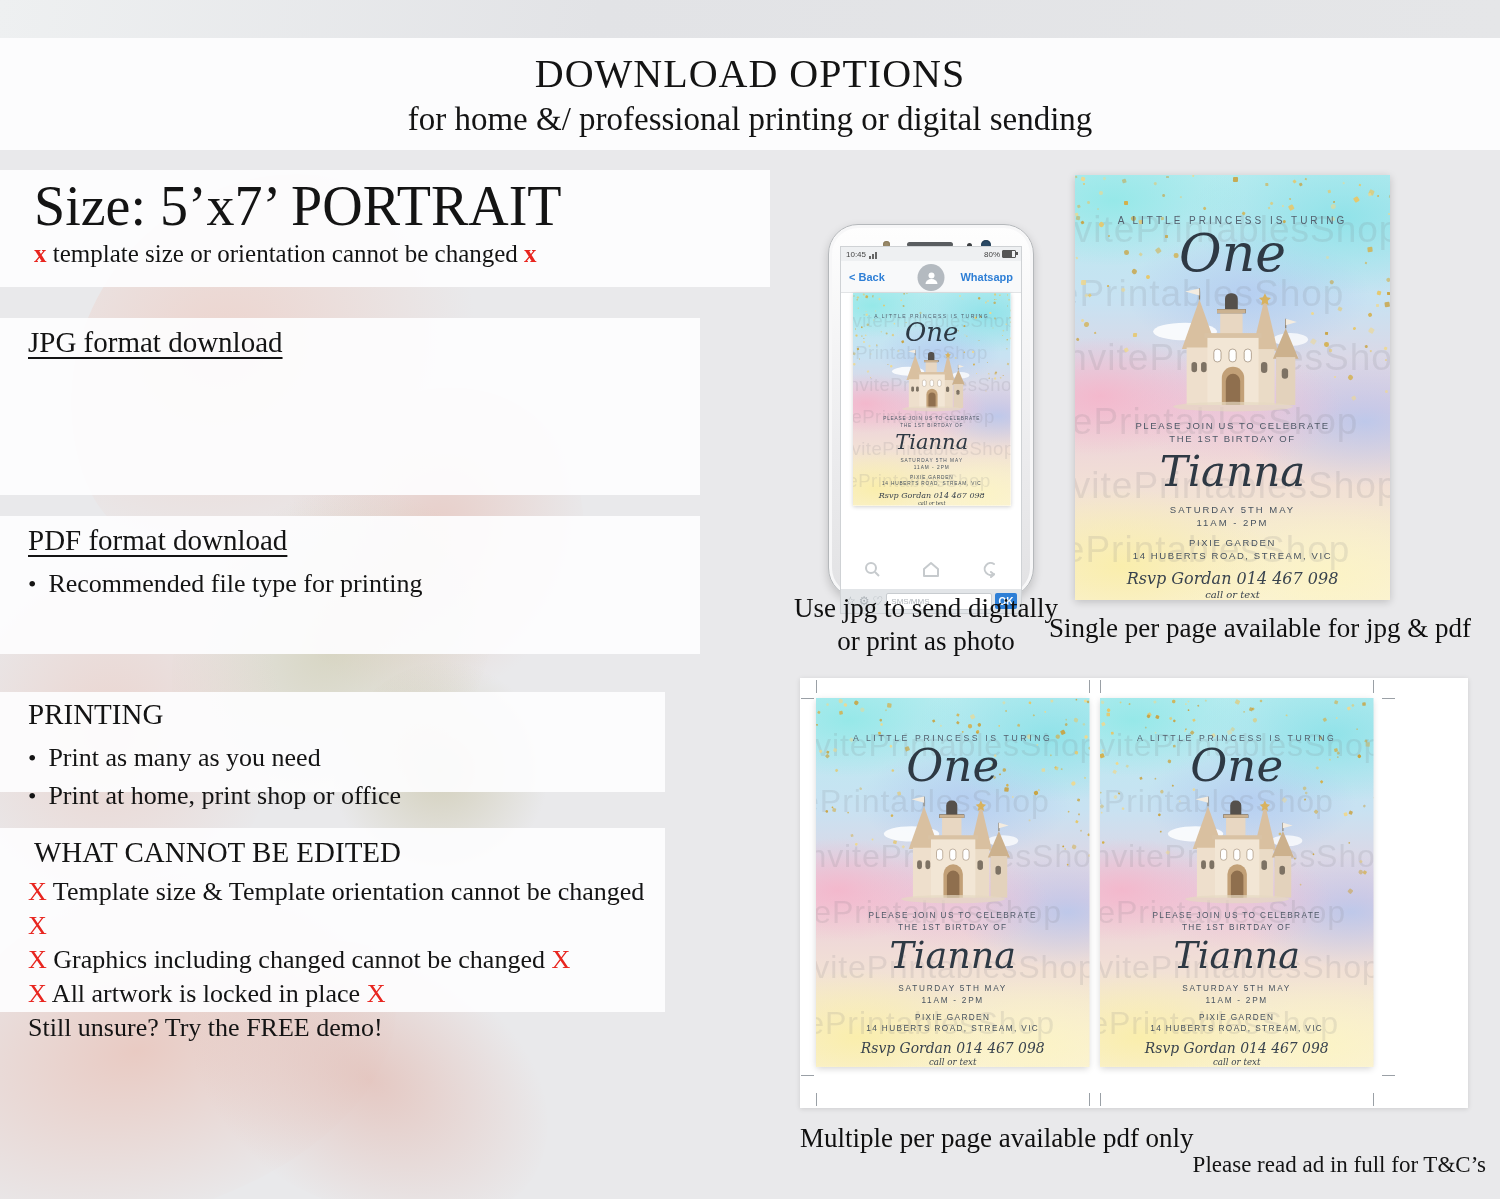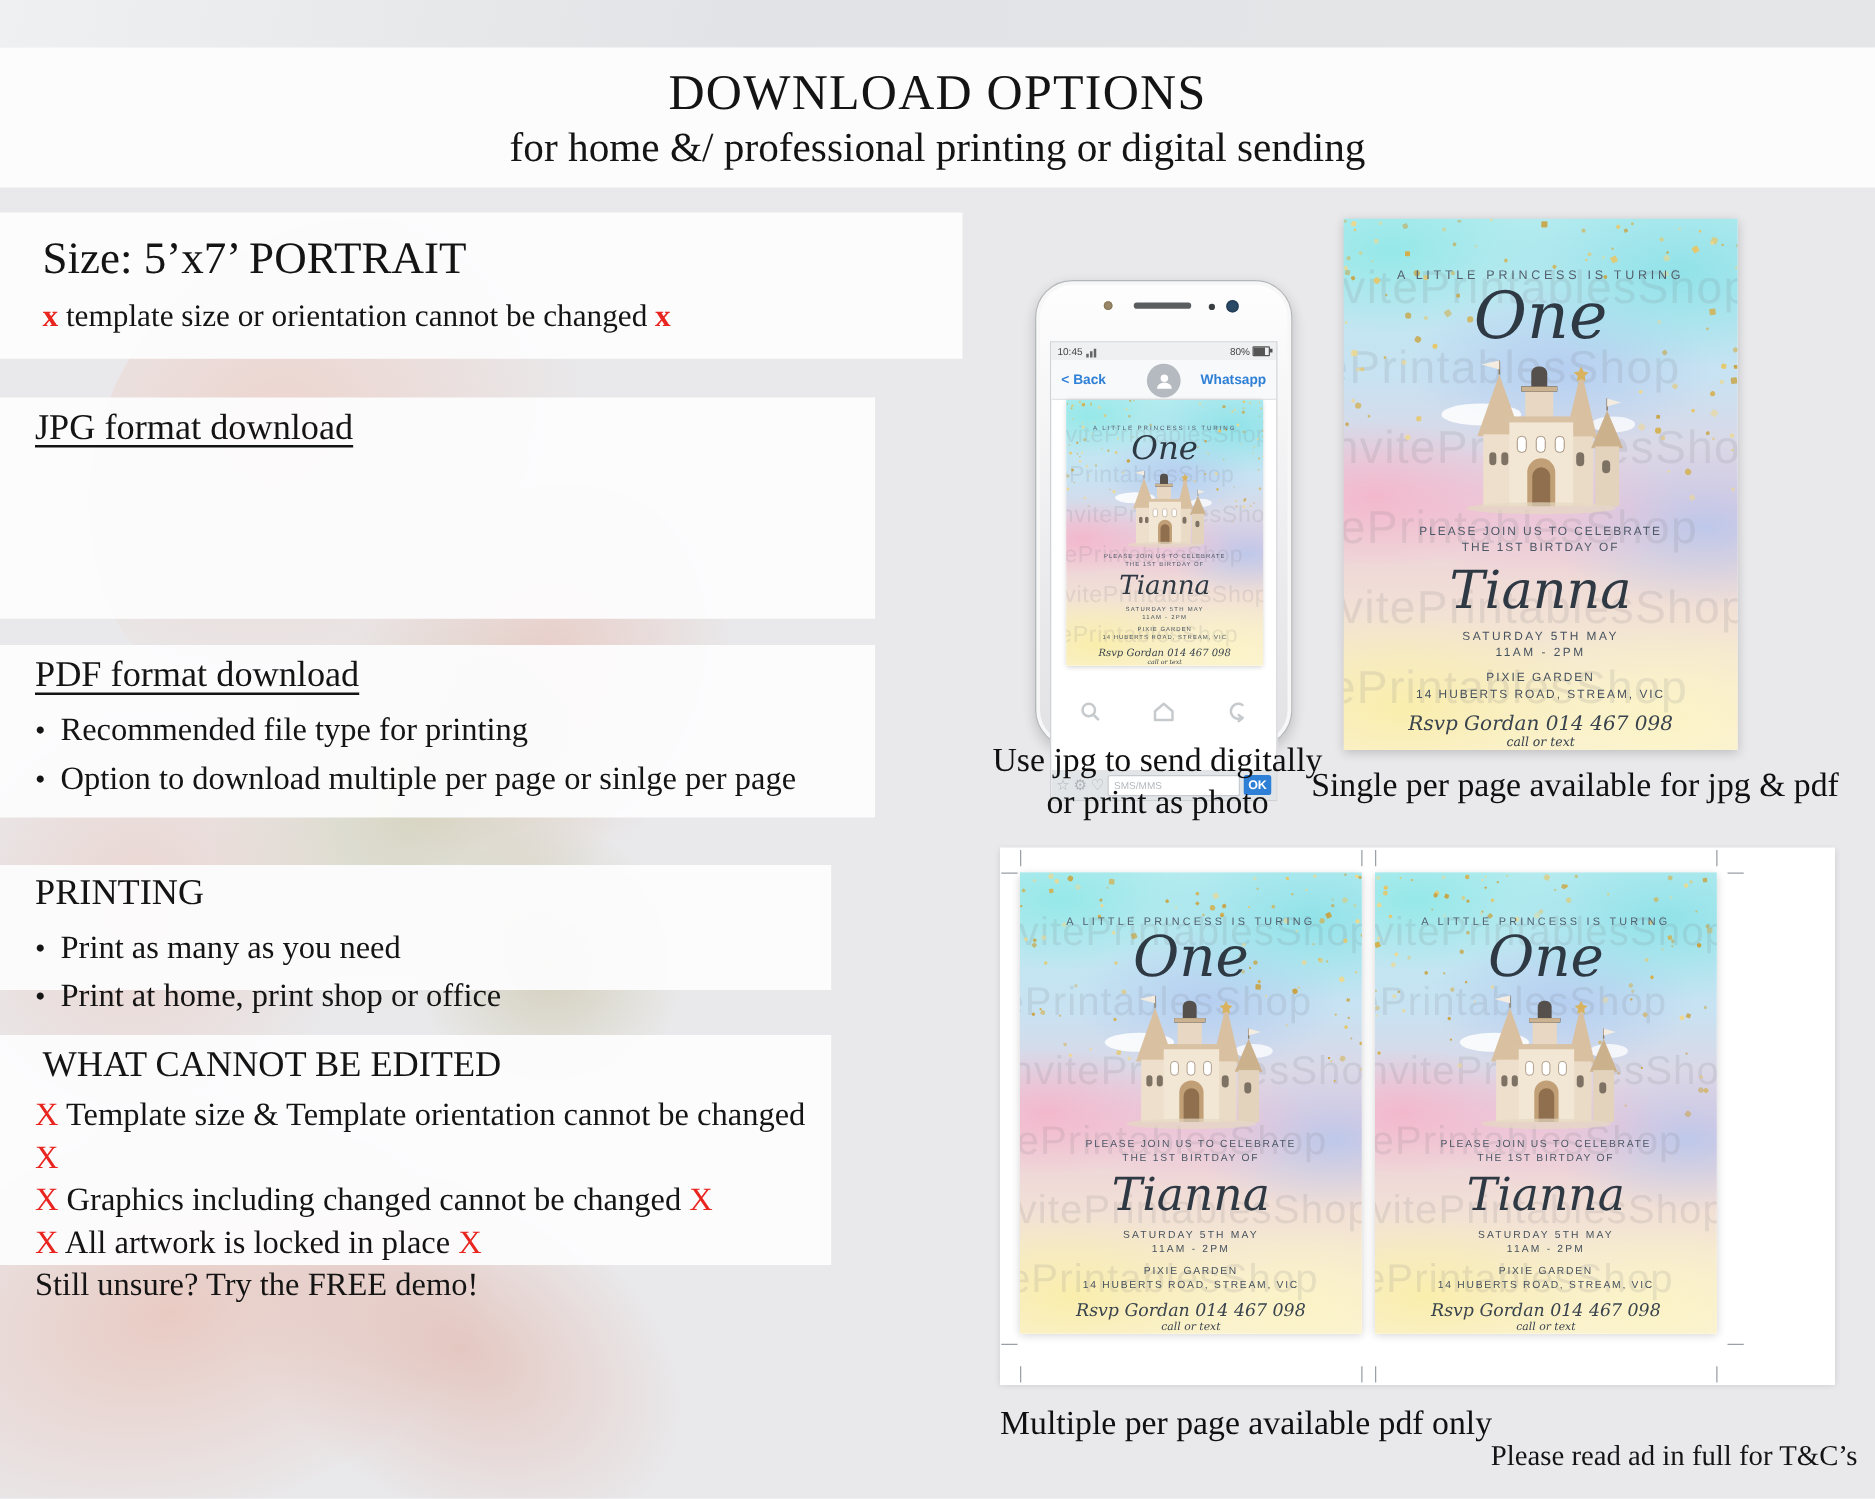--- a/index.html
+++ b/index.html
@@ -13,21 +13,21 @@
   
   .band{position:absolute;left:0;background:rgba(253,253,254,0.93);}
   .topstrip{position:absolute;left:0;top:0;width:1500px;height:38px;
     background:linear-gradient(100deg,#eef0f1 0%,#e2e3e6 40%,#e5e6e8 100%);}
 
   
   .hdr-title{font-size:40px;letter-spacing:1px;text-align:center;padding-top:12px;}
   .hdr-sub{font-size:33px;text-align:center;margin-top:4px;}
 
   
-  .size-title{font-size:36px;line-height:52px;}
+  .size-title{font-size:56px;line-height:52px;}
   .size-note{font-size:25px;margin-top:8px;}
   .sec h3{font-size:29px;font-weight:normal;margin:0 0 8px 0;}
   .sec h3.u{text-decoration:underline;text-underline-offset:5px;}
   .sec ul{list-style:none;margin:0;padding:0;}
   .sec li{font-size:26px;line-height:37px;padding-left:28px;text-indent:-28px;}
   .sec li::before{content:"\2022\00a0\00a0";font-size:24px;}
   .rx{color:#e8251f;}
   .rx.b{font-weight:bold;}
   .edit-line{font-size:26px;line-height:34px;}
   .caption{position:absolute;font-size:27px;line-height:33px;color:#101010;}
@@ -67,21 +67,21 @@
   .inv-note{font-size:10px;font-style:italic;font-family:"DejaVu Serif",serif;color:#39434e;margin-top:1px;}
 
   
   .phone{position:absolute;left:828px;top:224px;width:204px;height:372px;border-radius:30px;
     background:linear-gradient(180deg,#fefefe,#ececee 60%,#e2e2e4);
     border:1px solid #b5b8bb;box-shadow:0 4px 10px rgba(0,0,0,.18), inset 0 0 0 3px #f7f7f8;}
   .phone .cam{position:absolute;left:54px;top:16px;width:7px;height:7px;border-radius:50%;background:#9a8a6a;box-shadow:inset 0 0 2px #6a5a3a;}
   .phone .speaker{position:absolute;left:78px;top:17px;width:46px;height:5px;border-radius:3px;background:#5a5d60;}
   .phone .dot1{position:absolute;left:138px;top:18px;width:5px;height:5px;border-radius:50%;background:#3a3d40;}
   .phone .dot2{position:absolute;left:152px;top:15px;width:10px;height:10px;border-radius:50%;background:#2b4a66;box-shadow:inset 0 0 2px #0f2436;}
-  .screen{position:absolute;left:11px;top:48px;width:182px;height:368px;background:#fff;overflow:hidden;border:1px solid #cfd2d5;box-sizing:border-box;padding-left:41px;}
+  .screen{position:absolute;left:11px;top:21px;width:182px;height:368px;background:#fff;overflow:hidden;border:1px solid #cfd2d5;box-sizing:border-box;padding-left:41px;}
   .statusbar{position:absolute;left:0;top:0;width:100%;height:14px;background:#eef0f2;
     font-family:"Liberation Sans",sans-serif;font-size:8px;color:#444;display:flex;align-items:center;padding:0 5px;box-sizing:border-box;}
   .statusbar .grow{flex:1;}
   .sig{display:inline-block;margin-left:3px;}
   .sig i{display:inline-block;width:2px;background:#666;margin-right:1px;vertical-align:bottom;}
   .batt{display:inline-block;width:12px;height:6px;border:1px solid #555;border-radius:1px;margin-left:2px;position:relative;}
   .batt::after{content:"";position:absolute;left:0;top:0;bottom:0;width:9px;background:#555;}
   .batt::before{content:"";position:absolute;right:-3px;top:1px;width:2px;height:3px;background:#555;}
   .contactsbar{position:absolute;left:0;top:14px;width:100%;height:32px;background:#f8f9fa;border-bottom:1px solid #e2e4e6;
     font-family:"Liberation Sans",sans-serif;font-size:11px;color:#2e7fd6;display:flex;align-items:center;padding:0 8px;box-sizing:border-box;font-weight:bold;}
@@ -137,21 +137,20 @@
   </div>
 
   <div class="band sec" style="top:318px;width:700px;height:177px;padding:8px 0 0 28px;box-sizing:border-box;">
     <h3 class="u">JPG format download</h3>
   </div>
 
   <div class="band sec" style="top:516px;width:700px;height:138px;padding:8px 0 0 28px;box-sizing:border-box;">
     <h3 class="u">PDF format download</h3>
     <ul style="width:665px;">
       <li>Recommended file type for printing</li>
-      <li>Option to download multiple per page or sinlge per page</li>
     </ul>
   </div>
 
   <div class="band sec" style="top:692px;width:665px;height:100px;padding:6px 0 0 28px;box-sizing:border-box;">
     <h3>PRINTING</h3>
     <ul style="width:620px;">
       <li>Print as many as you need</li>
       <li>Print at home, print shop or office</li>
     </ul>
   </div>

